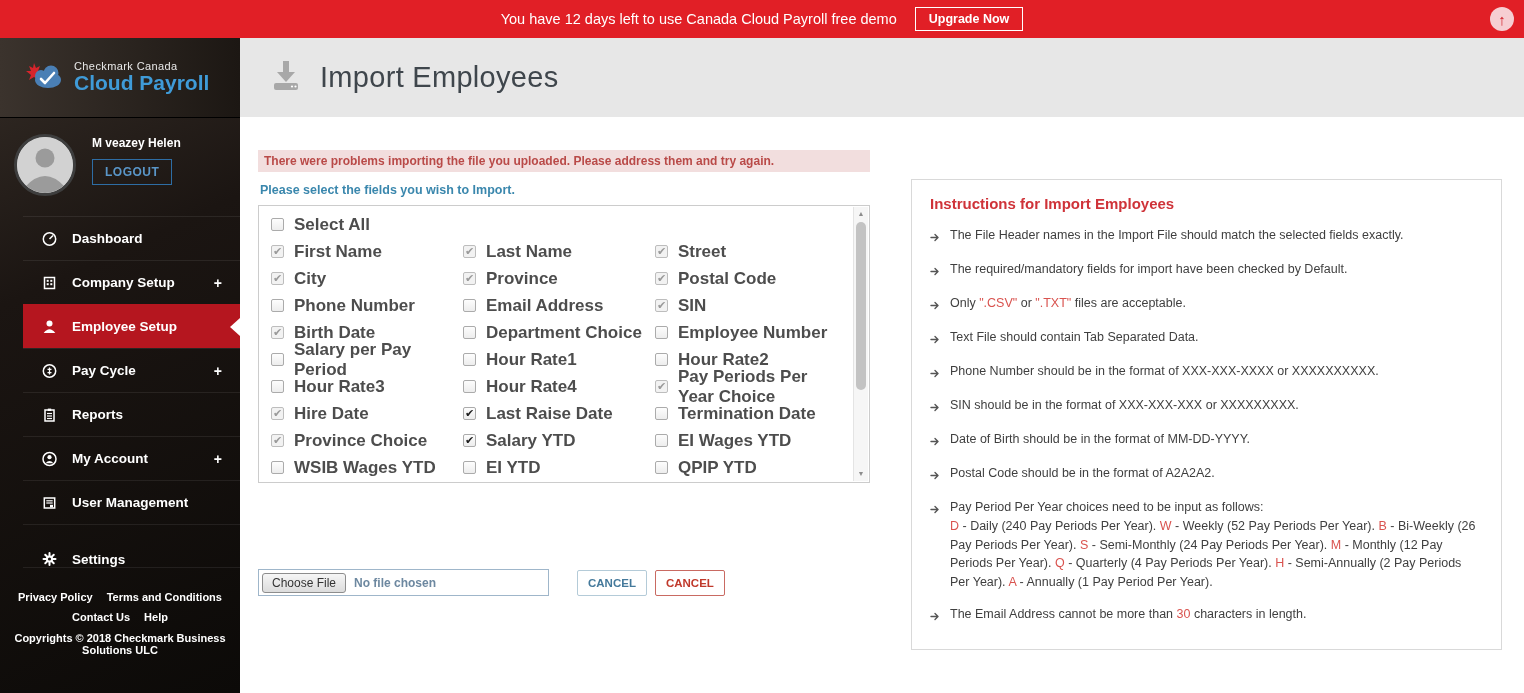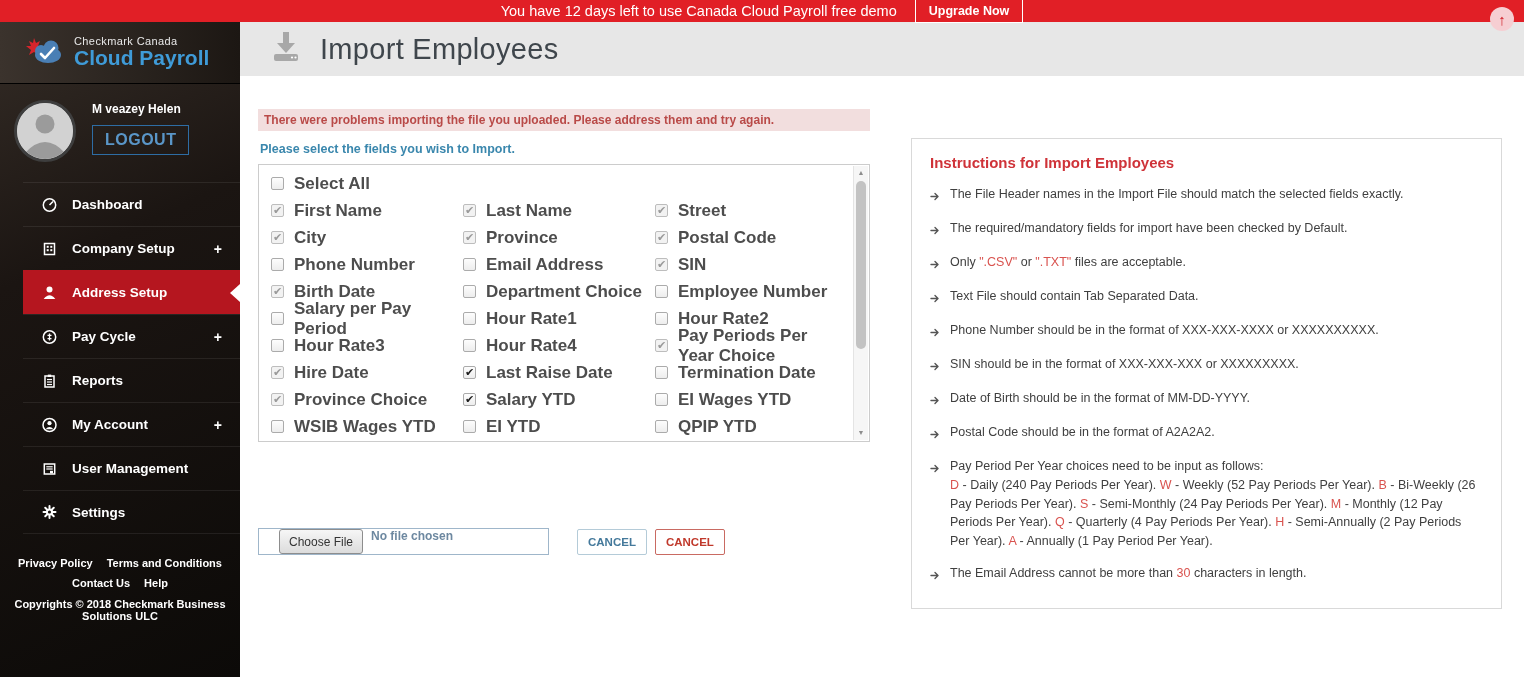--- a/index.html
+++ b/index.html
@@ -1,70 +1,70 @@
 <!DOCTYPE html>
 <html><head>
 <meta charset="utf-8">
 <style>
   * { margin:0; padding:0; box-sizing:border-box; }
   html,body { width:1524px; height:693px; overflow:hidden; background:#fff;
     font-family:"Liberation Sans", sans-serif; }
 
   
-  .banner { position:relative; height:22px; background:#e11f26; display:flex;
+  .banner { position:relative; height:38px; background:#e11f26; display:flex;
     align-items:center; justify-content:center; gap:18px; }
   .banner-msg { color:#fff; font-size:14.5px; font-weight:500; }
   .upgrade-btn { background:transparent; border:1px solid #fff; color:#fff;
     font-size:12.5px; font-weight:bold; padding:4px 13px; cursor:pointer;
     font-family:inherit; }
   .top-circle { position:absolute; right:10px; top:7px; width:24px; height:24px;
     border-radius:50%; background:#f6ced2; color:#d01b24; display:flex;
     align-items:center; justify-content:center; font-size:15px; font-weight:bold;
     cursor:pointer; }
 
   
   .page { display:flex; height:655px; }
 
   
   .sidebar { width:240px; flex:0 0 240px; height:100%;
     background:linear-gradient(155deg,#342c26 0%,#1b1512 35%,#0c0a08 100%); }
-  .logo-block { height:62px; display:flex; align-items:center; padding-left:26px;
+  .logo-block { height:80px; display:flex; align-items:center; padding-left:26px;
     background:linear-gradient(90deg,#3b332d,#1c1713); border-bottom:1px solid #000;
     cursor:pointer; }
   .logo-text { margin-left:8px; line-height:1.05; }
   .logo-line1 { color:#e8e8e8; font-size:11px; letter-spacing:.4px; }
   .logo-line2 { color:#3f9bd8; font-size:21px; font-weight:bold; }
   .user-block { display:flex; padding:16px 0 16px 14px; }
   .avatar { width:62px; height:62px; border-radius:50%; background:#d2d2d2;
     border:3px solid #3e3e3e; overflow:hidden; flex:0 0 62px; }
   .user-right { margin-left:16px; padding-top:2px; }
   .user-name { color:#fff; font-size:12px; font-weight:bold; }
   .logout-btn { margin-top:9px; background:transparent; border:1px solid #2e6da4;
-    color:#5a96c8; font-size:16px; font-weight:bold; padding:5px 12px;
+    color:#5a96c8; font-size:12px; font-weight:bold; padding:5px 12px;
     letter-spacing:.5px; cursor:pointer; font-family:inherit; }
   .nav { margin-top:4px;margin-left:23px; }
   .nav-item { position:relative; height:44px; display:flex; align-items:center;
     padding:0 18px; border-top:1px solid rgba(255,255,255,.08); cursor:pointer; }
-  .nav-item:last-child { border-bottom:1px solid rgba(255,255,255,.08); }
+  .nav-item:last-child { border-bottom:1px solid rgba(255,255,255,.08);align-items:flex-end; }
   .nav-icon { width:18px; height:16px; margin-right:13px; display:flex;
     align-items:center; }
   .nav-label { color:#fff; font-size:13.5px; font-weight:bold; flex:1; }
   .nav-plus { color:#fff; font-size:14px; font-weight:bold; }
   .nav-item.active { background:#b5161f; border-top-color:#b5161f; }
   .nav-item.active::after { content:""; position:absolute; right:0; top:50%;
     transform:translateY(-50%); border-top:9px solid transparent;
     border-bottom:9px solid transparent; border-right:10px solid #ffffff; }
   .side-footer { margin-top:20px; padding:0 8px; text-align:center; }
   .side-links { color:#fff; font-size:11px; font-weight:bold; line-height:1.8; }
   .side-link { margin:0 7px; cursor:pointer; white-space:nowrap; display:inline-block; }
   .copyright { margin-top:4px; color:#fff; font-size:11px; font-weight:bold; }
 
   
   .main { flex:1; display:flex; flex-direction:column; background:#fff; }
-  .main-header { height:54px; background:#e7e7e7; display:flex; align-items:center;
+  .main-header { height:79px; background:#e7e7e7; display:flex; align-items:center;
     padding-left:28px; }
   .page-title { margin-left:16px; font-size:29px; color:#3f464c; font-weight:400;
     letter-spacing:.3px; }
   .main-content { flex:1; display:flex; padding-left:18px;gap:21px; }
   .left-col { width:612px; flex:0 0 612px; padding-top:33px; }
   .right-col { width:591px; flex:0 0 591px; margin-left:20px; padding-top:62px; }
 
   .alert-error { background:#f2dede; color:#b94a48; font-size:12px; font-weight:bold;
     padding:4px 6px; }
   .prompt { margin-top:11px; color:#3a87ad; font-size:12.5px; font-weight:bold;
@@ -91,21 +91,21 @@
     background:#f6f6f6; border-left:1px solid #e4e4e4; }
   .scroll-arrow { position:absolute; left:0; width:100%; height:14px; color:#8d8d8d;
     font-size:7px; text-align:center; line-height:14px; cursor:pointer; }
   .scroll-arrow.down { bottom:0; }
   .scroll-thumb { position:absolute; top:15px; left:2px; width:10px; height:168px;
     background:#c3c3c3; border-radius:5px; cursor:pointer; }
 
   
   .file-row { margin-top:86px; display:flex; align-items:center; }
   .file-box { width:291px; height:27px; border:1px solid #9fb6ca; display:flex;
-    padding:0 20px; cursor:pointer; }
+    align-items:center; padding:0 3px; cursor:pointer; }
   .choose-file-btn { border:1px solid #8d8d8d; border-radius:3px;
     background:linear-gradient(#f6f6f6,#dcdcdc); font-size:12px; color:#333;
     padding:2px 9px; font-family:inherit; cursor:pointer; }
   .file-status { margin-left:8px; font-size:12px; color:#6d88a0; font-weight:bold; }
   .import-btn { margin-left:28px; background:#fff; border:1px solid #b4cbd8;
     color:#44799b; font-size:11.5px; font-weight:bold; padding:6px 10px;
     border-radius:2px; cursor:pointer; font-family:inherit; }
   .cancel-btn { margin-left:8px; background:#fff; border:1px solid #c96a62;
     color:#c0392b; font-size:11.5px; font-weight:bold; padding:6px 10px;
     border-radius:2px; cursor:pointer; font-family:inherit; }
@@ -185,21 +185,21 @@
           <span class="nav-label">Company Setup</span>
           <span class="nav-plus">+</span>
         </div>
         <div class="nav-item active">
           <span class="nav-icon">
             <svg width="17" height="16" viewBox="0 0 16 16">
               <circle cx="8" cy="4.6" r="3" fill="#fff"></circle>
               <path d="M2.2 14 q5.8,-7.5 11.6,0 z" fill="#fff"></path>
             </svg>
           </span>
-          <span class="nav-label">Address Setup</span>
+          <span class="nav-label">Employee Setup</span>
         </div>
         <div class="nav-item">
           <span class="nav-icon">
             <svg width="17" height="16" viewBox="0 0 16 16">
               <circle cx="8" cy="8" r="6.2" fill="none" stroke="#fff" stroke-width="1.5"></circle>
               <path d="M8 4.5 v7 M6 6.3 h4 M6 9.7 h4" stroke="#fff" stroke-width="1.3" fill="none"></path>
             </svg>
           </span>
           <span class="nav-label">Pay Cycle</span>
           <span class="nav-plus">+</span>

